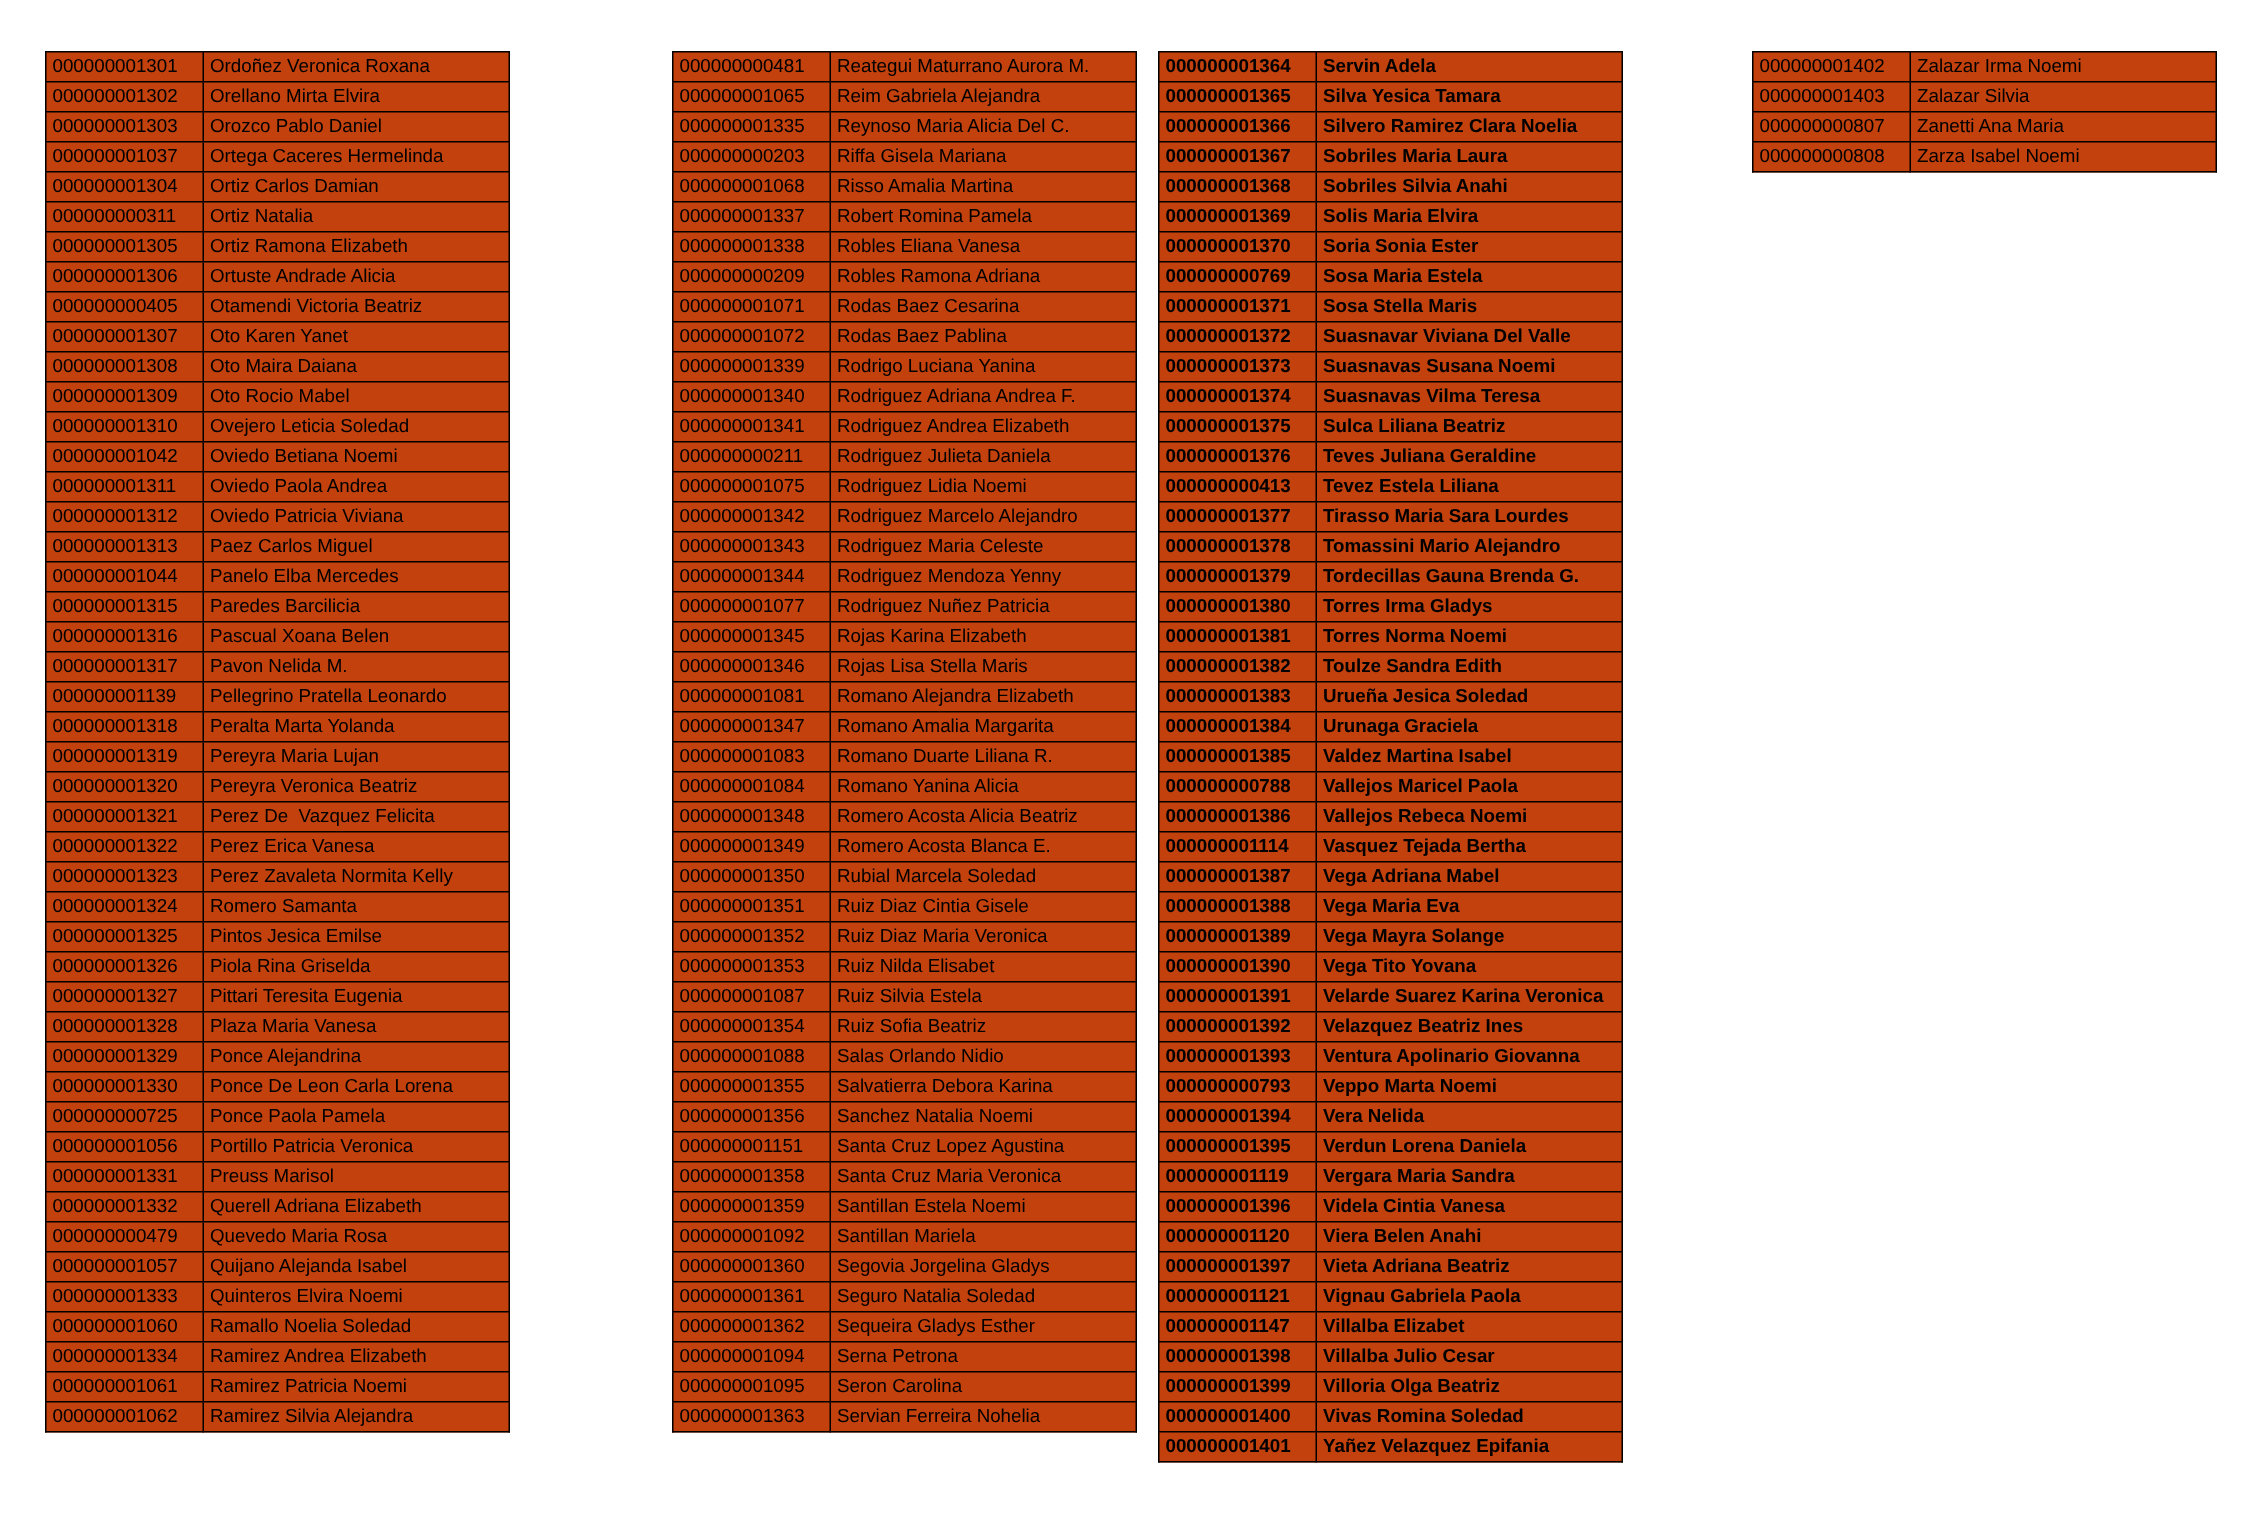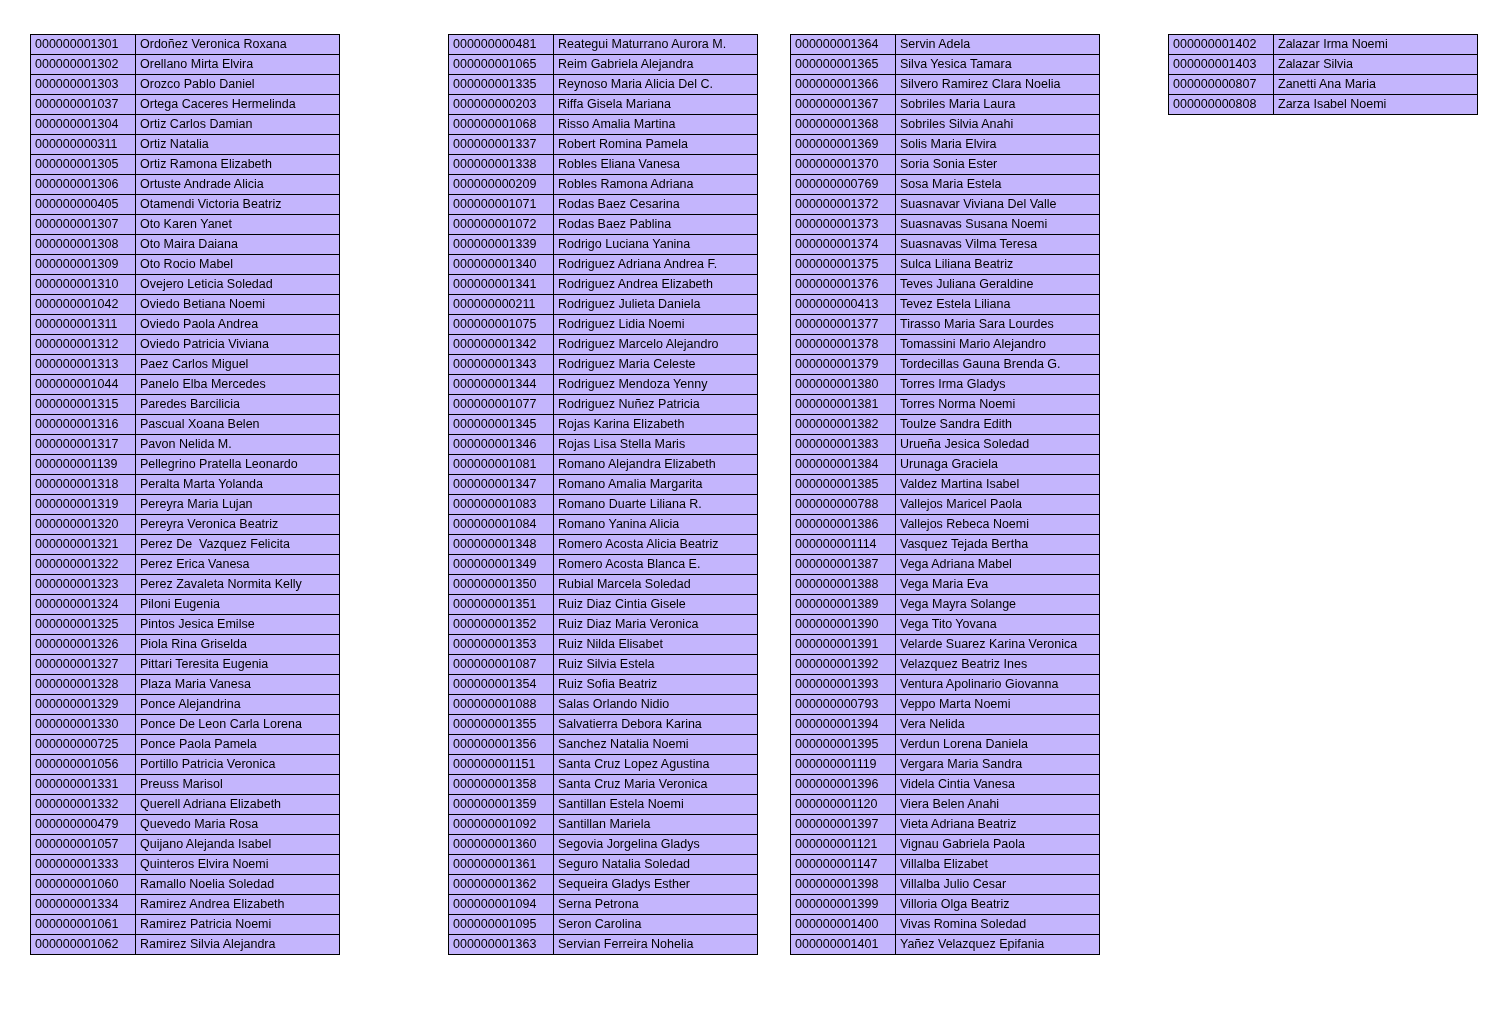--- a/index.html
+++ b/index.html
@@ -12,37 +12,37 @@
     width: 1507px;
     height: 1017px;
     font-family: "Liberation Sans", sans-serif;
     color: #000000;
   }
   .roster-table {
     position: absolute;
     top: 34px;
     border-collapse: collapse;
     table-layout: fixed;
-    background: #c4b5fd;
+    background: #c2410c;
   }
   .roster-table td {
     border: 1.5px solid #000000;
     height: 19px;
     font-size: 12.5px;
     line-height: 19px;
     padding: 0 2px 0 4px;
     white-space: pre;
     overflow: hidden;
     vertical-align: middle;
   }
   .roster-table .id-cell   { width: 98px; }
   .roster-table .name-cell { width: 197px; }
   #table-1 { left: 30px; }
   #table-2 { left: 410px; margin-left: 38px; }
-  #table-3 { left: 790px; }
+  #table-3 { left: 772px; font-weight: bold; }
   #table-4 { left: 1168px; padding-left: 48px; }
 </style>
 </head>
 <body>
 
 <div>
   <table id="table-1" class="roster-table">
     <tbody>
         <tr>
           <td class="id-cell">000000001301</td>
@@ -151,21 +151,21 @@
         <tr>
           <td class="id-cell">000000001322</td>
           <td class="name-cell">Perez Erica Vanesa</td>
         </tr>
         <tr>
           <td class="id-cell">000000001323</td>
           <td class="name-cell">Perez Zavaleta Normita Kelly</td>
         </tr>
         <tr>
           <td class="id-cell">000000001324</td>
-          <td class="name-cell">Piloni Eugenia</td>
+          <td class="name-cell">Romero Samanta</td>
         </tr>
         <tr>
           <td class="id-cell">000000001325</td>
           <td class="name-cell">Pintos Jesica Emilse</td>
         </tr>
         <tr>
           <td class="id-cell">000000001326</td>
           <td class="name-cell">Piola Rina Griselda</td>
         </tr>
         <tr>
@@ -444,20 +444,24 @@
           <td class="id-cell">000000001369</td>
           <td class="name-cell">Solis Maria Elvira</td>
         </tr>
         <tr>
           <td class="id-cell">000000001370</td>
           <td class="name-cell">Soria Sonia Ester</td>
         </tr>
         <tr>
           <td class="id-cell">000000000769</td>
           <td class="name-cell">Sosa Maria Estela</td>
+        </tr>
+        <tr>
+          <td class="id-cell">000000001371</td>
+          <td class="name-cell">Sosa Stella Maris</td>
         </tr>
         <tr>
           <td class="id-cell">000000001372</td>
           <td class="name-cell">Suasnavar Viviana Del Valle</td>
         </tr>
         <tr>
           <td class="id-cell">000000001373</td>
           <td class="name-cell">Suasnavas Susana Noemi</td>
         </tr>
         <tr>

